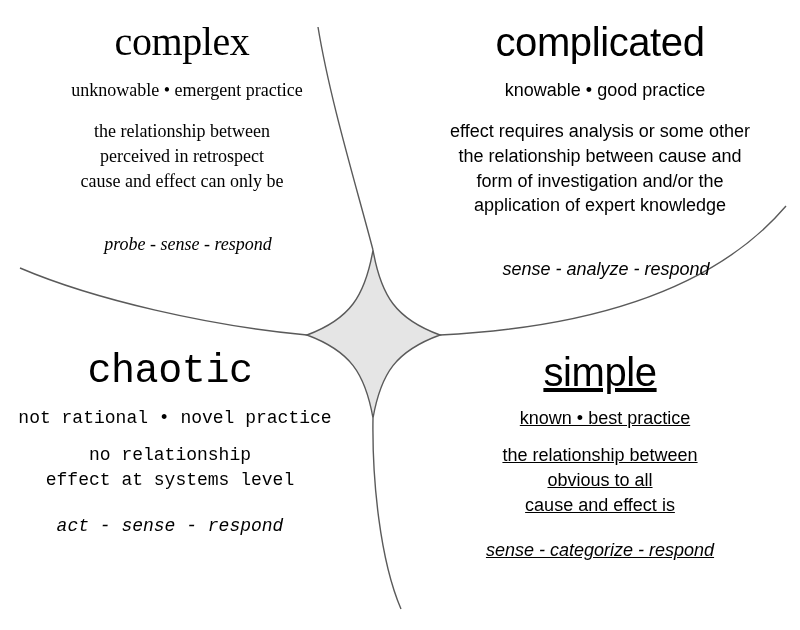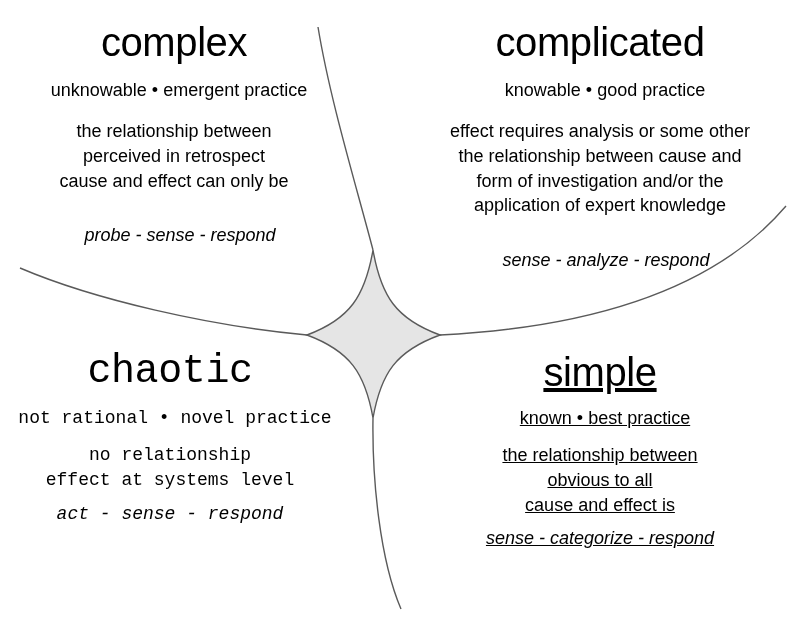--- a/index.html
+++ b/index.html
@@ -50,39 +50,39 @@
   }
   .q-body div { white-space: nowrap; }
   .q-action {
     font-size: 18px;
     font-style: italic;
     line-height: 1.0;
     white-space: nowrap;
   }
 
   
-  #quadrant-complex     { left: 4px;   top: 22px;  width: 340px; }
+  #quadrant-complex     { left: 12px;   top: 22px;  width: 340px; font-family: Liberation Serif, serif; }
   #quadrant-complicated { left: 400px; top: 22px;  width: 400px; }
   #quadrant-chaotic     { left: 0px;   top: 352px; width: 340px; font-family: Liberation Mono, monospace; }
   #quadrant-simple      { left: 400px; top: 352px; width: 400px; text-decoration: underline; }
 
   #quadrant-complex .q-subtitle,
   #quadrant-complicated .q-subtitle { margin-top: 19px; }
   #quadrant-chaotic .q-subtitle,
   #quadrant-simple .q-subtitle { margin-top: 17px; }
 
   #quadrant-complex .q-body,
   #quadrant-complicated .q-body { margin-top: 20px; }
   #quadrant-chaotic .q-body,
   #quadrant-simple .q-body { margin-top: 16px; }
 
   #quadrant-complex .q-action,
-  #quadrant-complicated .q-action { margin-top: 33px; padding-left: 12px; }
+  #quadrant-complicated .q-action { margin-top: 42px; padding-left: 12px; }
   #quadrant-chaotic .q-action,
-  #quadrant-simple .q-action { margin-top: 12px; }
+  #quadrant-simple .q-action { margin-top: 24px; }
 </style>
 </head>
 <body>
 
 <div id="canvas">
 
   <svg id="framework-svg" viewBox="0 0 800 630">
 
     <path d="M 373 250
              C 381 296, 396 319, 440 335

